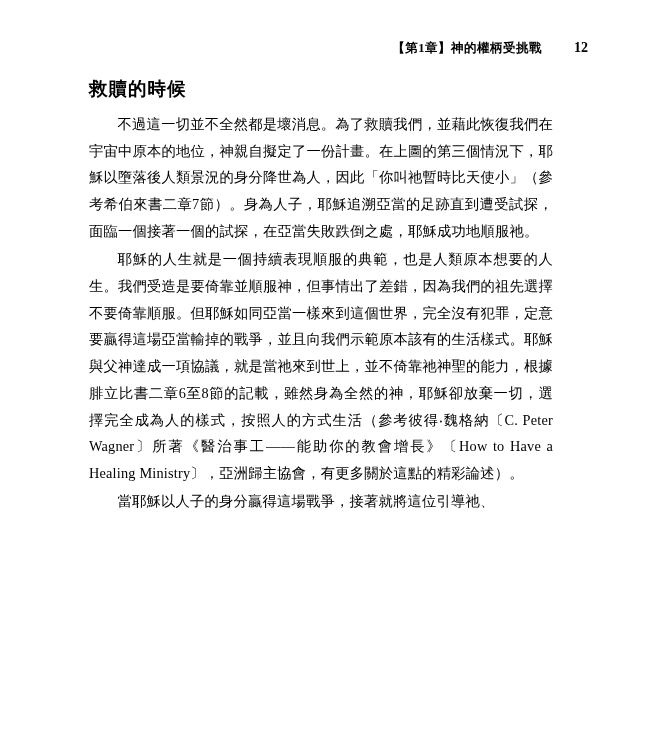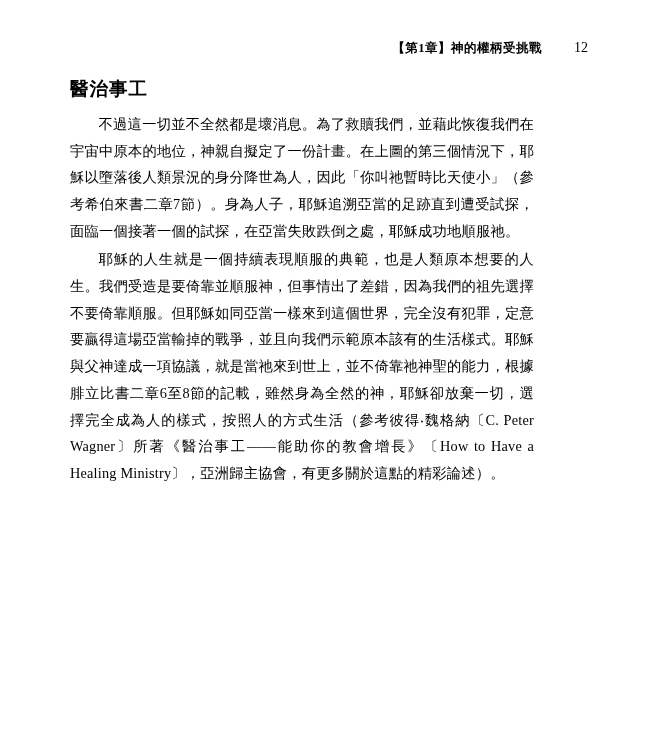--- a/index.html
+++ b/index.html
@@ -12,39 +12,39 @@
     height: 750px;
     font-family: "Liberation Serif", "DejaVu Serif", serif;
     color: #000000;
     overflow: hidden;
   }
   .page {
     position: relative;
     width: 650px;
     height: 750px;
     box-sizing: border-box;
-    padding: 40px 62px 20px 60px;
+    padding: 40px 62px 20px 79px;
   }
   .header {
     display: flex;
     align-items: baseline;
     justify-content: flex-end;
     gap: 26px;
     margin: 0 0 6px 0;
     height: 22px;
   }
   .header-chapter {
     font-size: 12.5px;
     font-weight: bold;
     letter-spacing: 0.5px;
     white-space: nowrap;
   }
   .page-number {
     font-size: 14px;
-    font-weight: normal;
+    font-weight: bold;
     min-width: 20px;
     text-align: right;
   }
   .section-title {
     font-size: 18.5px;
     font-weight: bold;
     letter-spacing: 1px;
     margin: 14px 0 10px 10px;
   }
   .body-text {
@@ -64,20 +64,21 @@
 </head>
 <body>
 
 <div class="page">
 
   <div class="header">
     <div class="header-chapter">【第1章】神的權柄受挑戰</div>
     <div class="page-number">12</div>
   </div>
 
-  <h2 class="section-title">醫治事工</h2>
+  <h2 class="section-title">救贖的時候</h2>
 
   <div class="body-text">
     <p>不過這一切並不全然都是壞消息。為了救贖我們，並藉此恢復我們在宇宙中原本的地位，神親自擬定了一份計畫。在上圖的第三個情況下，耶穌以墮落後人類景況的身分降世為人，因此「你叫祂暫時比天使小」（參考希伯來書二章7節）。身為人子，耶穌追溯亞當的足跡直到遭受試探，面臨一個接著一個的試探，在亞當失敗跌倒之處，耶穌成功地順服祂。</p>
     <p>耶穌的人生就是一個持續表現順服的典範，也是人類原本想要的人生。我們受造是要倚靠並順服神，但事情出了差錯，因為我們的祖先選擇不要倚靠順服。但耶穌如同亞當一樣來到這個世界，完全沒有犯罪，定意要贏得這場亞當輸掉的戰爭，並且向我們示範原本該有的生活樣式。耶穌與父神達成一項協議，就是當祂來到世上，並不倚靠祂神聖的能力，根據腓立比書二章6至8節的記載，雖然身為全然的神，耶穌卻放棄一切，選擇完全成為人的樣式，按照人的方式生活（參考彼得‧魏格納〔C. Peter Wagner〕所著《醫治事工——能助你的教會增長》〔How to Have a Healing Ministry〕，亞洲歸主協會，有更多關於這點的精彩論述）。</p>
+    <p>當耶穌以人子的身分贏得這場戰爭，接著就將這位引導祂、</p>
   </div>
 
 </div>
 
 </body></html>

